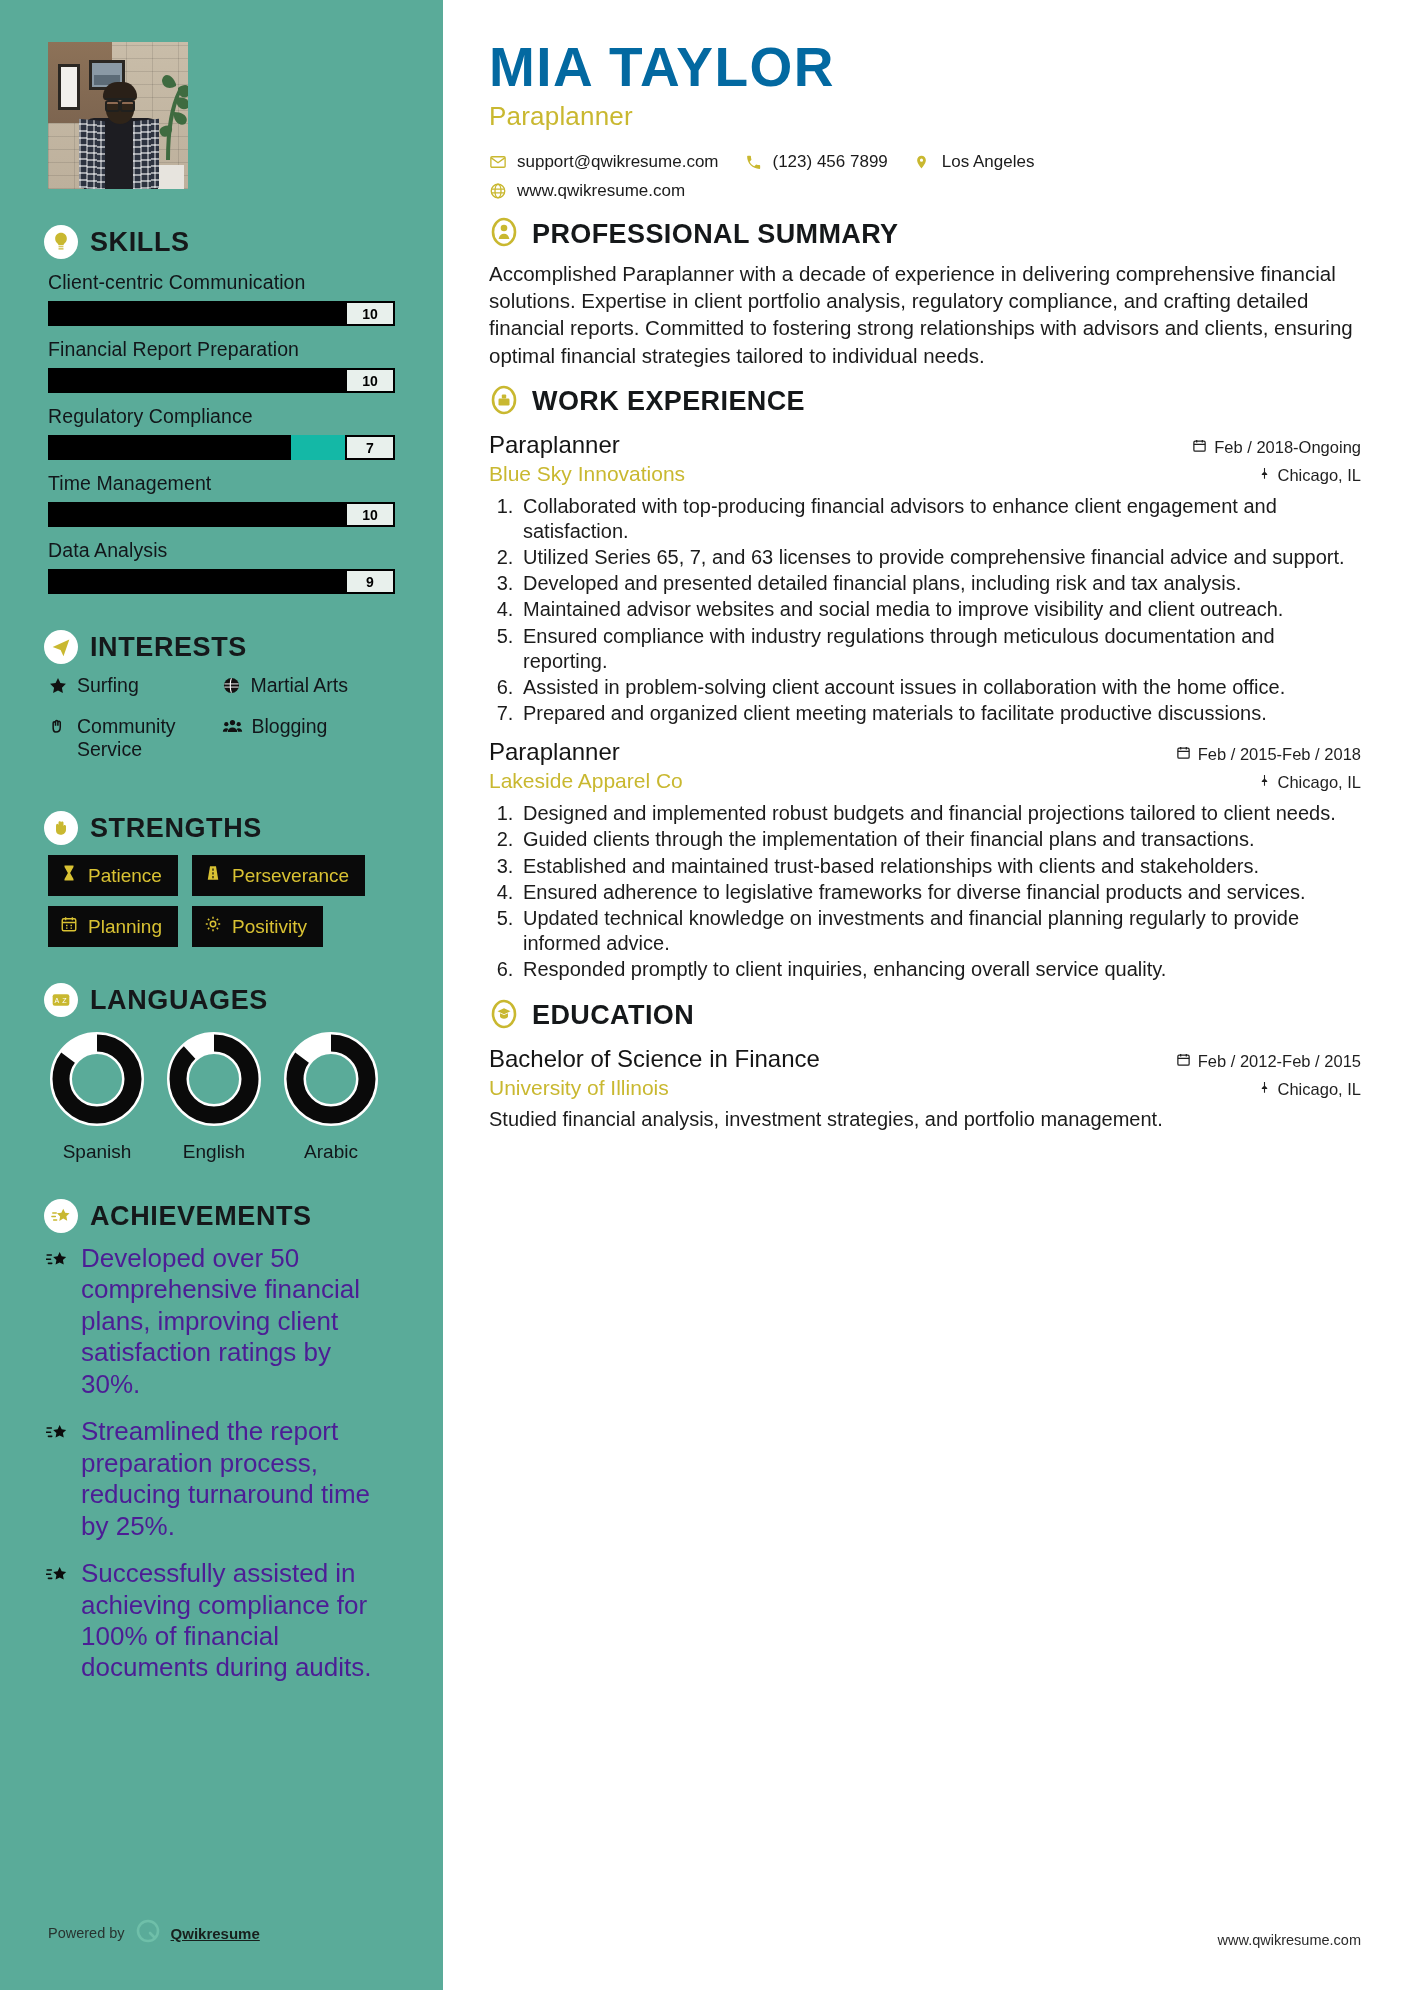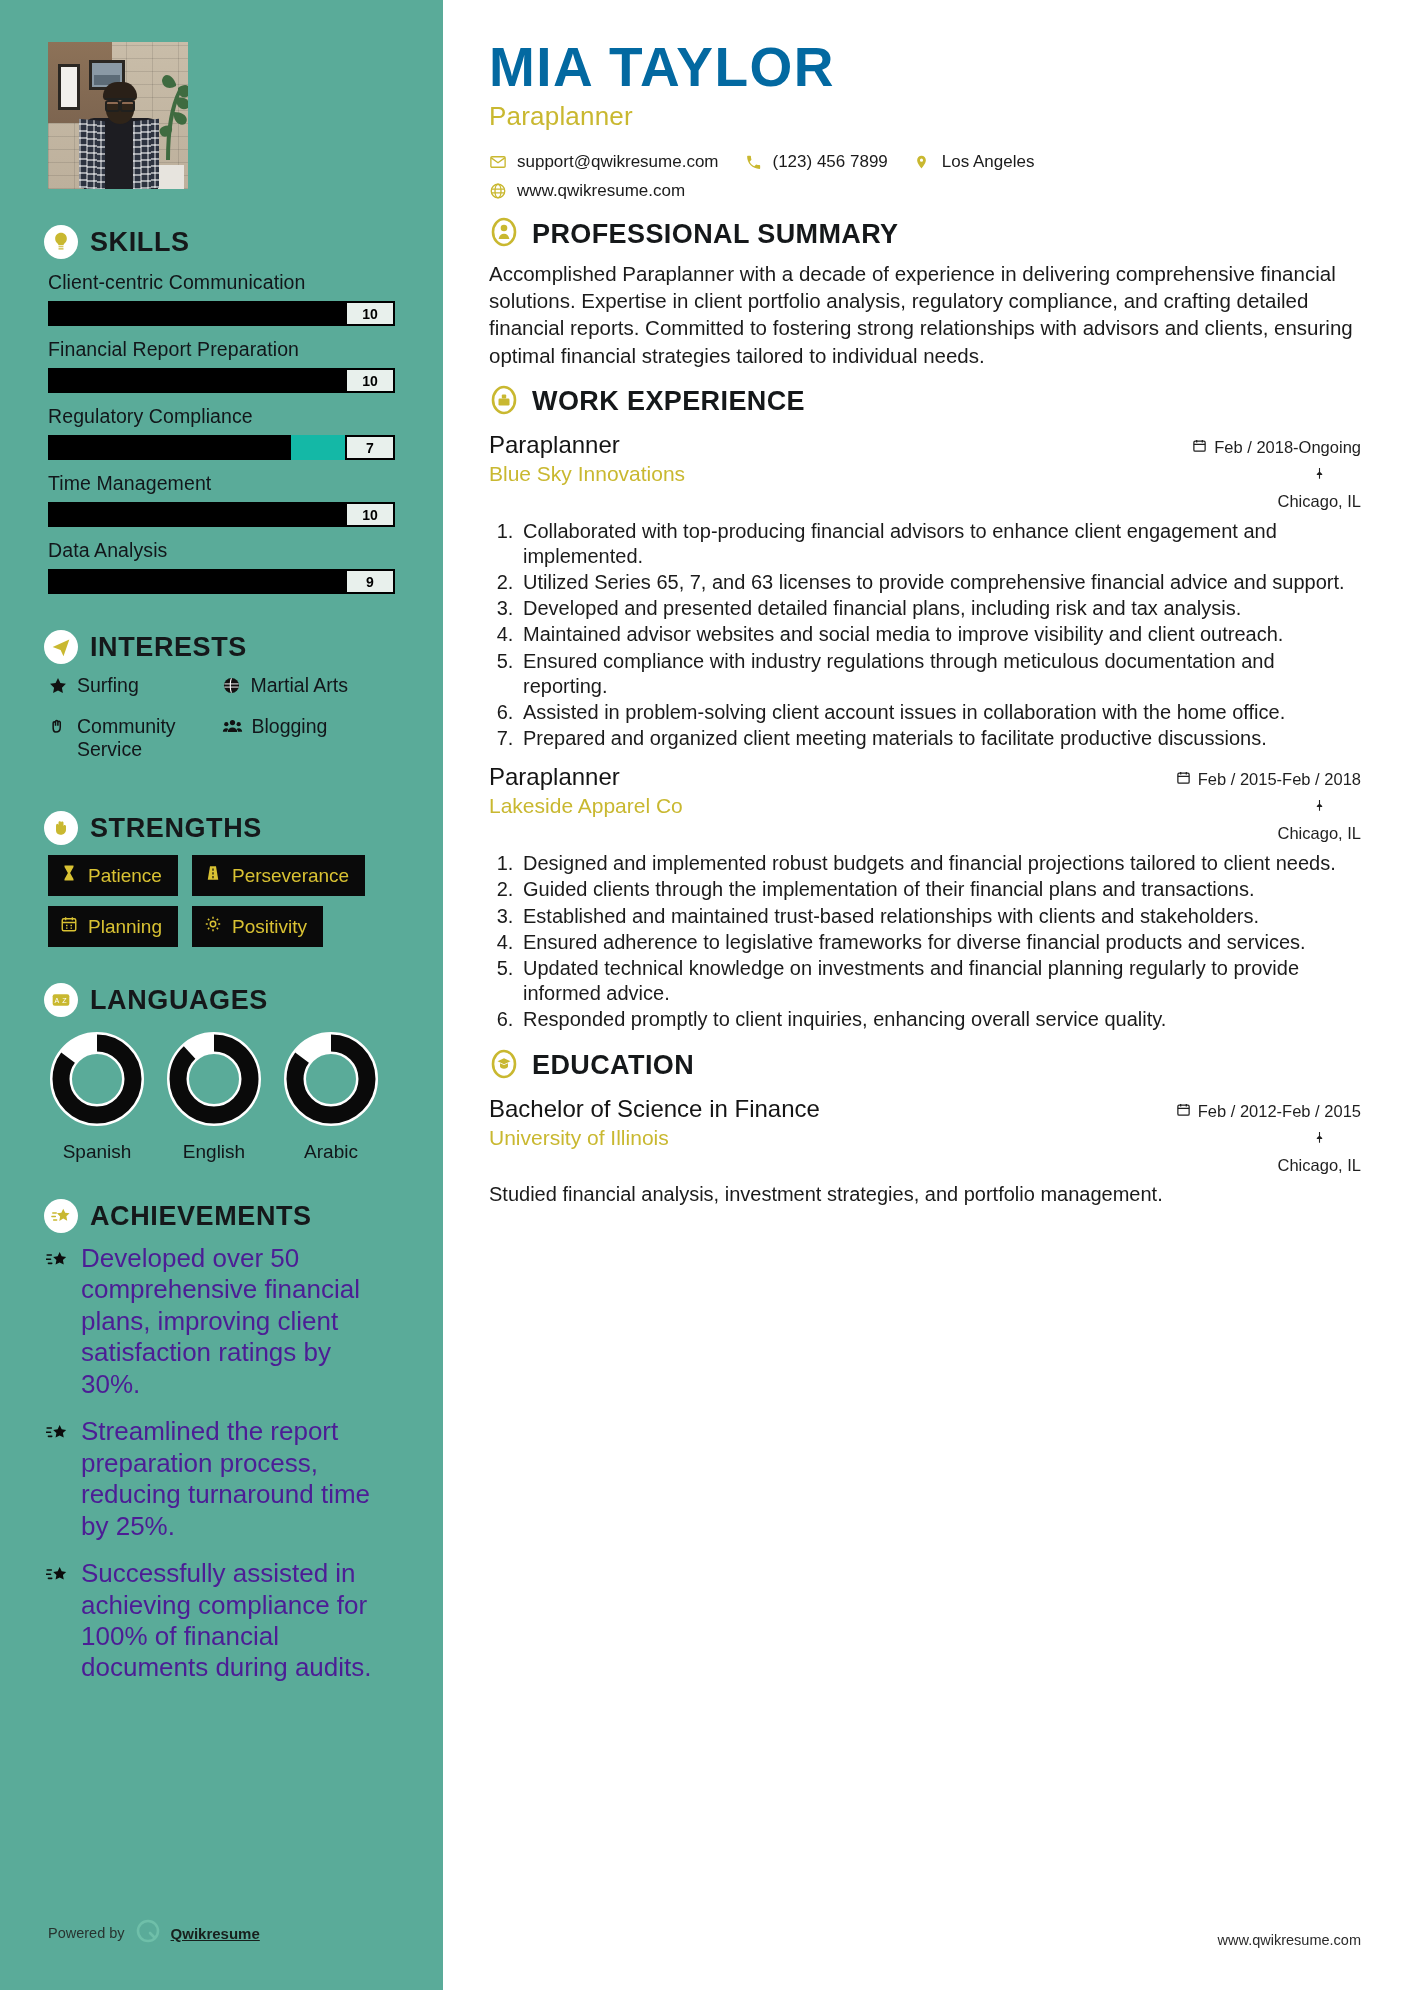--- a/index.html
+++ b/index.html
@@ -289,21 +289,21 @@
     font-size: 16.5px; color: #1f1f1f;
     display: flex; align-items: center; gap: 7px;
   }
   .job-sub {
     display: flex; justify-content: space-between; align-items: baseline;
     margin-top: 3px;
   }
   .job-company { font-size: 21px; color: #c9b830; }
   .job-loc {
     font-size: 16.5px; color: #1f1f1f;
-    display: flex; align-items: center; gap: 7px; flex-direction: column;
+    display: flex; align-items: center; gap: 7px;
   }
   ol.job-list {
     margin: 8px 0 0 30px;
     font-size: 20px;
     color: #1b1b1b;
     line-height: 1.26;
   }
   ol.job-list li { margin-bottom: 1px; padding-left: 4px; }
 
   .edu-desc { font-size: 20px; color: #1b1b1b; line-height: 1.3; margin-top: 6px; }
@@ -656,21 +656,21 @@
      <div class="job-sub">
        <div class="job-company">Blue Sky Innovations</div>
        <div class="job-loc">
          <span><svg width="13" height="15" viewBox="0 0 24 24" fill="#1f1f1f">
                     <path d="M11 2h2v7.2l4.4 4.2-.9 1.4H13v7h-2v-7H7.5l-.9-1.4L11 9.2z"></path>
                   </svg></span>
                 <span>Chicago, IL</span>
        </div>
      </div>
      <ol class="job-list">
-       <li>Collaborated with top-producing financial advisors to enhance client engagement and implemented.</li>
+       <li>Collaborated with top-producing financial advisors to enhance client engagement and satisfaction.</li>
               <li>Utilized Series 65, 7, and 63 licenses to provide comprehensive financial advice and support.</li>
               <li>Developed and presented detailed financial plans, including risk and tax analysis.</li>
               <li>Maintained advisor websites and social media to improve visibility and client outreach.</li>
               <li>Ensured compliance with industry regulations through meticulous documentation and reporting.</li>
               <li>Assisted in problem-solving client account issues in collaboration with the home office.</li>
               <li>Prepared and organized client meeting materials to facilitate productive discussions.</li>
      </ol>
    </div>
           <div class="job">
      <div class="job-top">

